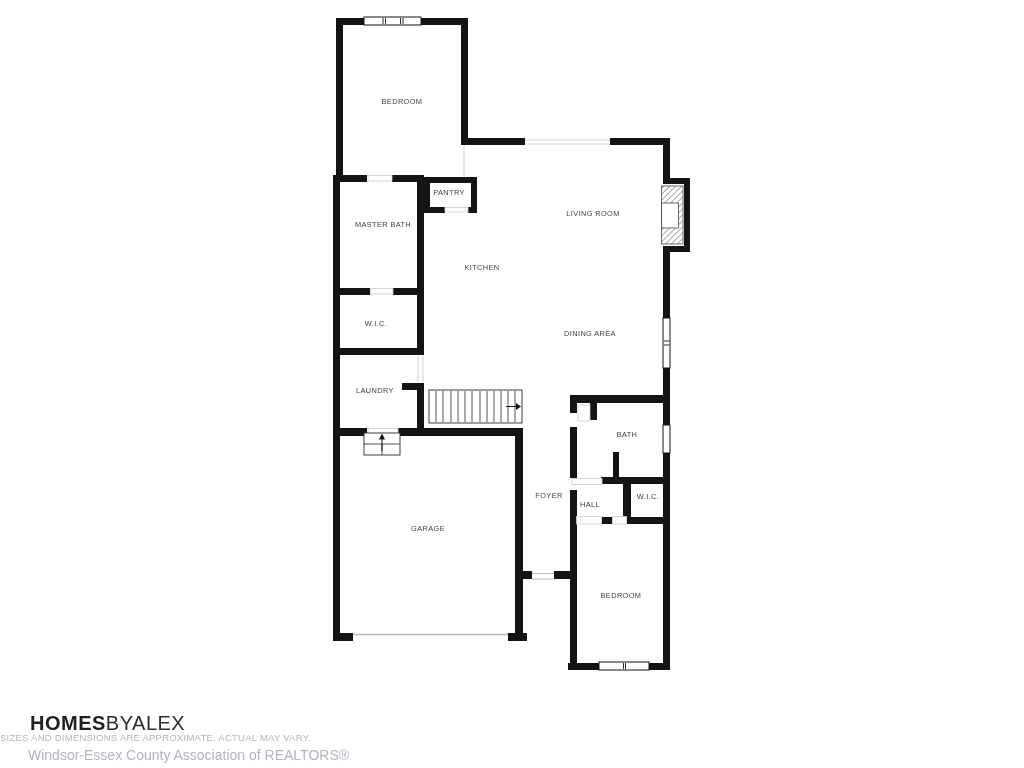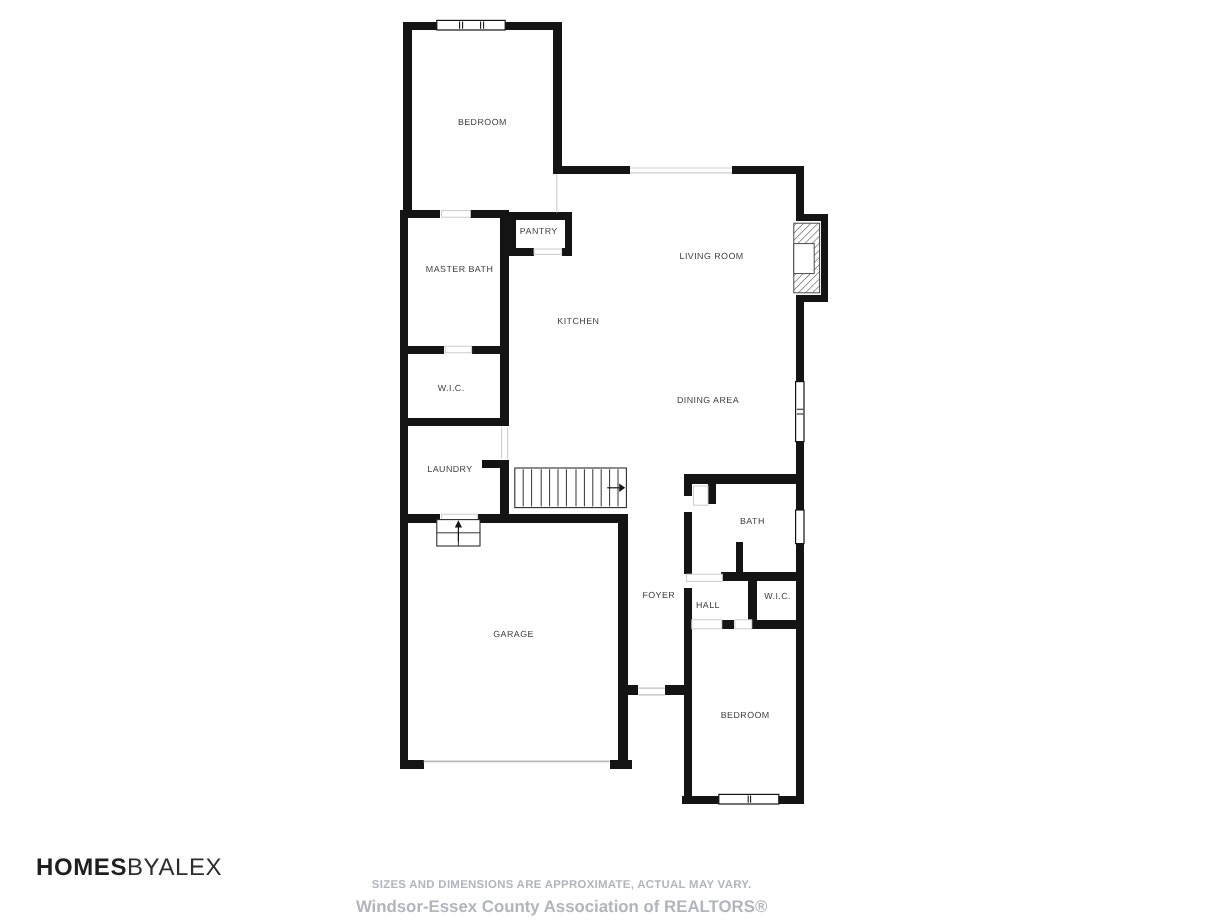--- a/index.html
+++ b/index.html
@@ -13,26 +13,25 @@
     font-size:7.4px;letter-spacing:.38px;fill:#3d3d3d;
     text-anchor:middle;
   }
   .footer-logo{
     position:absolute;left:30px;top:712px;
     font-size:20px;letter-spacing:.5px;color:#1f1f1f;white-space:nowrap;
   }
   .logo-bold{font-weight:700;}
   .logo-light{font-weight:300;color:#2d2d2d;}
   .footer-center{
-    position:absolute;left:0;top:732px;width:100%;text-align:center;
+    position:absolute;left:0;top:732px;width:100%;
     color:#b3b5bd;
-    font-weight:bold;
   }
   .disclaimer-line{font-size:9.5px;letter-spacing:.25px;line-height:12px;}
-  .attribution-line{font-size:14px;line-height:17px;margin-top:3px;}
+  .attribution-line{font-size:14px;line-height:17px;margin-top:3px;padding-left:28px;}
 </style>
 </head>
 <body>
 
 <div class="page">
 
   <svg class="plan-svg" viewBox="0 0 1024 768">
     <defs>
       <pattern id="hatch" width="4.2" height="4.2" patternUnits="userSpaceOnUse" patternTransform="rotate(45)">
         <line x1="0" y1="0" x2="0" y2="4.2" stroke="#555" stroke-width="1"></line>

